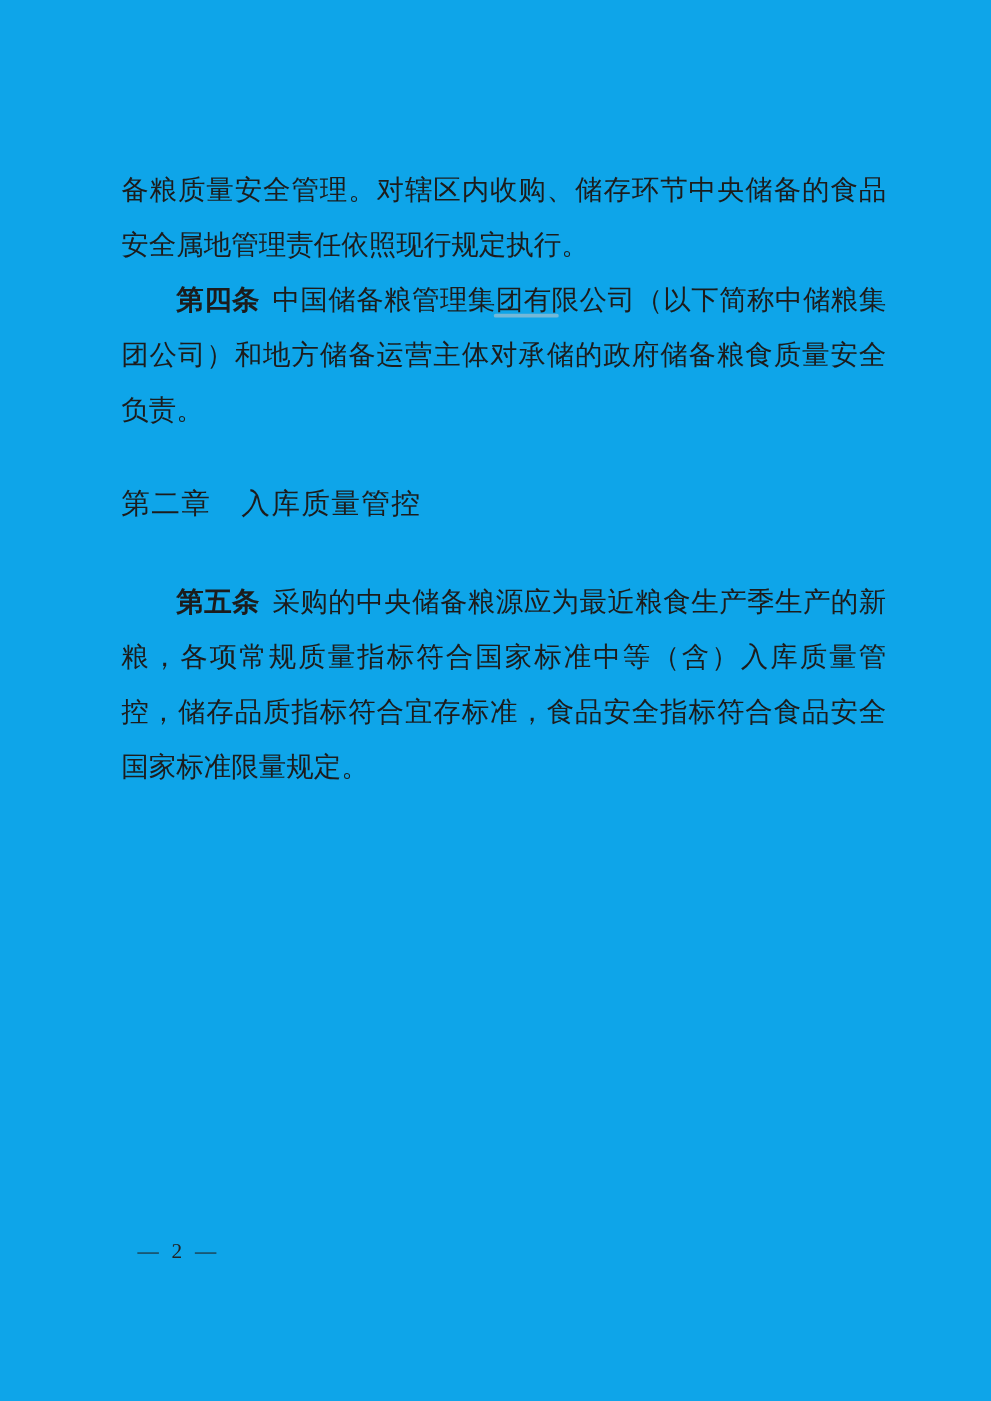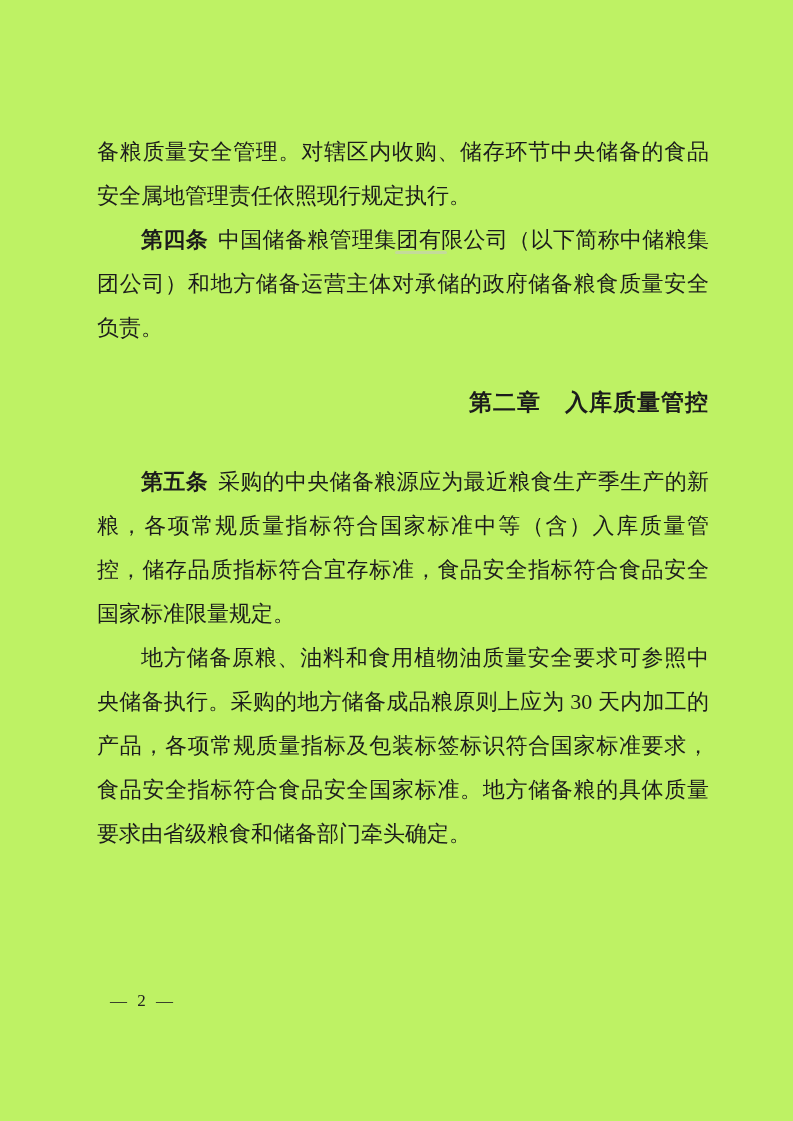--- a/index.html
+++ b/index.html
@@ -4,21 +4,21 @@
 <style>
   html, body {
     margin: 0;
     padding: 0;
     background: #e8e8e8;
   }
   .page {
     position: relative;
     width: 793px;
     height: 1121px;
-    background: #bef264;
+    background: #0ea5e9;
     overflow: hidden;
     font-family: "Liberation Serif", "DejaVu Serif", serif;
     color: #1c1c1c;
   }
   .body-text {
     position: absolute;
     left: 97px;
     top: 130px;
     width: 612px;
     font-size: 22px;
@@ -33,23 +33,23 @@
     text-indent: 2em;
   }
   .article-num {
     font-weight: 700;
     font-family: "Liberation Sans", "DejaVu Sans", sans-serif;
     margin-right: 0.45em;
     margin-top: 24px;
   }
   .chapter-heading {
     margin: 30px 0 36px 0;
-    text-align: right;
+    text-align: left;
     text-indent: 0;
-    font-weight: 700;
+    font-weight: 400;
     font-size: 23px;
     font-family: "Liberation Sans", "DejaVu Sans", sans-serif;
     letter-spacing: 1px;
   }
   .page-footer {
     position: absolute;
     left: 110px;
     top: 988px;
     font-size: 17px;
     line-height: 26px;
@@ -78,21 +78,20 @@
     <p class="para"><span>备粮质量安全管理。对辖区内收购、储存环节中央储备的食品安全属地管理责任依照现行规定执行。</span></p>
 
     <p class="para indent"><span class="article-num">第四条</span><span>中国储备粮管理集团有限公司（以下简称中储粮集团公司）和地方储备运营主体对承储的政府储备粮食质量安全负责。</span></p>
 
 
     <p class="para chapter-heading">第二章　入库质量管控</p>
 
     <p class="para indent"><span class="article-num">第五条</span><span>采购的中央储备粮源应为最近粮食生产季生产的新粮，各项常规质量指标符合国家标准中等（含）入库质量管控，储存品质指标符合宜存标准，食品安全指标符合食品安全国家标准限量规定。</span></p>
 
 
-    <p class="para indent"><span>地方储备原粮、油料和食用植物油质量安全要求可参照中央储备执行。采购的地方储备成品粮原则上应为 30 天内加工的产品，各项常规质量指标及包装标签标识符合国家标准要求，食品安全指标符合食品安全国家标准。地方储备粮的具体质量要求由省级粮食和储备部门牵头确定。</span></p>
 
   </div>
 
   <div class="scan-smudge"></div>
 
   <div class="page-footer">— 2 —</div>
 
 </div>
 
 </body></html>

